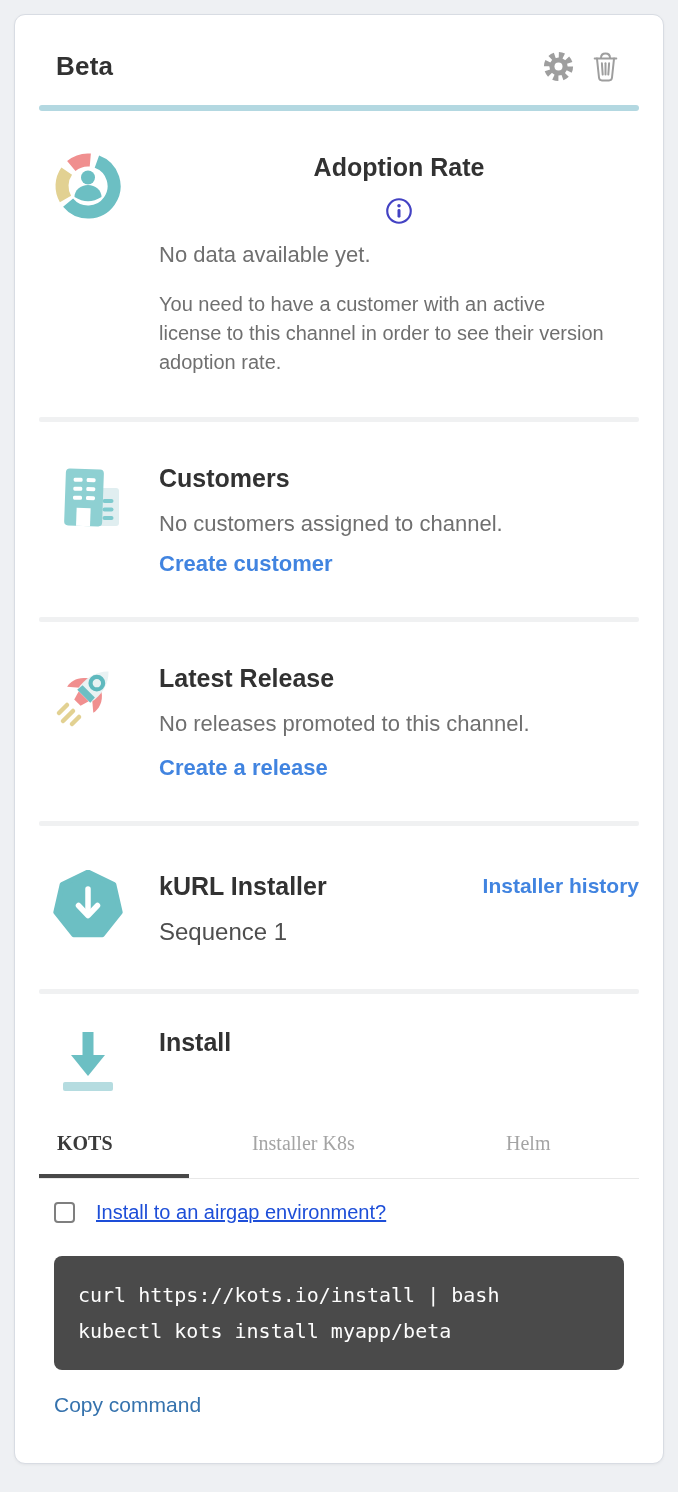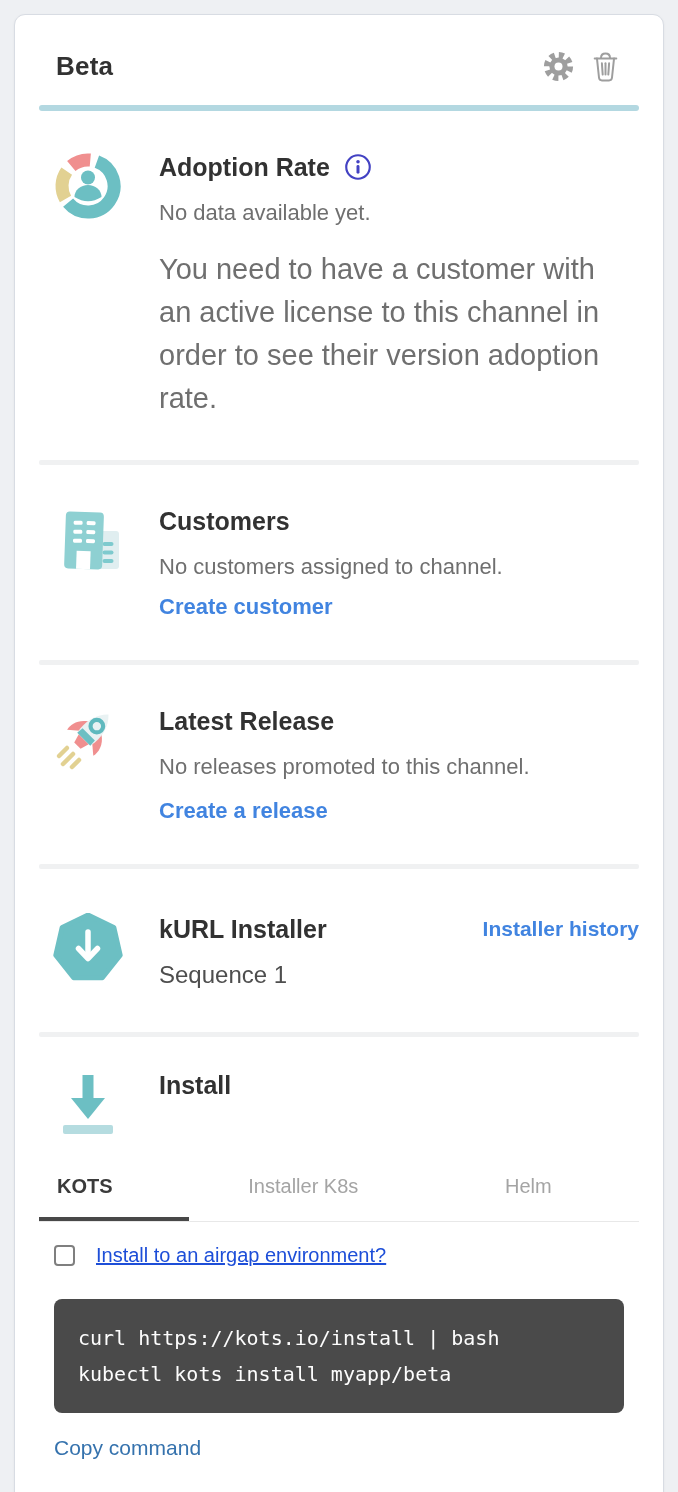--- a/index.html
+++ b/index.html
@@ -22,39 +22,39 @@
   .channel-title { font-size:26px; font-weight:600; color:#323232; letter-spacing:.2px; }
   .header-actions { display:flex; align-items:center; gap:18px; }
   .icon-btn { background:none; border:none; cursor:pointer; padding:0; line-height:0; }
   .accent-bar { height:6px; border-radius:3px; margin:23px 24px 0 24px; background:#b3d8e1; }
 
   
   .section { display:flex; padding:40px 24px 40px 24px; }
   .icon-col { width:70px; margin-left:14px; margin-right:36px; flex:0 0 auto; }
   .content-col { flex:1; min-width:0; }
   .section-title { font-size:25px; font-weight:600; color:#323232; line-height:32px; }
-  .title-row { display:flex; align-items:center; gap:14px; }
+  .title-row { display:flex; align-items:center; gap:14px;flex-direction:column; }
   .title-row-between { display:flex; align-items:flex-start; justify-content:space-between; }
   .empty-text { font-size:22px; color:#6f6f6f; line-height:35px; margin-top:12px; }
-  .empty-body { font-size:29px; color:#6f6f6f; line-height:43px; margin-top:18px; max-width:452px; }
+  .empty-body { font-size:20px; color:#6f6f6f; line-height:29px; margin-top:18px; max-width:452px; }
   .blue-link {
     display:inline-block; margin-top:10px; font-size:22px; font-weight:600;
     color:#4184e0; text-decoration:none; cursor:pointer;
   }
   .side-link { font-size:21px; font-weight:600; color:#4184e0; text-decoration:none; cursor:pointer; margin-top:4px; }
   .sequence-text { font-size:24px; color:#4e4e4e; line-height:34px; margin-top:13px; }
   .divider { height:5px; background:#f0f1f2; border-radius:2px; margin:0 24px; }
 
   
   .section-install { padding-bottom:0; }
   .tabs { display:flex; border-bottom:1px solid #e8e8e8; margin:28px 24px 0 24px; }
   .tab {
     font-size:20px; line-height:30px; padding-bottom:16px; color:#a4a4a4;
     background:none; border:none; border-bottom:4px solid transparent; cursor:pointer;
-    font-family:Liberation Sans, sans-serif;
+    font-family:Liberation Serif, serif;
   }
   .tab-kots { width:151px; text-align:left; padding-left:18px; }
   .tab-mid { width:230px; text-align:center; }
   .tab-end { width:223px; text-align:center; }
   .tab.active { color:#3a3a3a; font-weight:600; border-bottom-color:#484848; }
 
   .install-controls { padding:0 39px; }
   .airgap-row { display:flex; align-items:center; margin-top:22px; }
   .airgap-check {
     appearance:none; -webkit-appearance:none; width:21px; height:21px;

